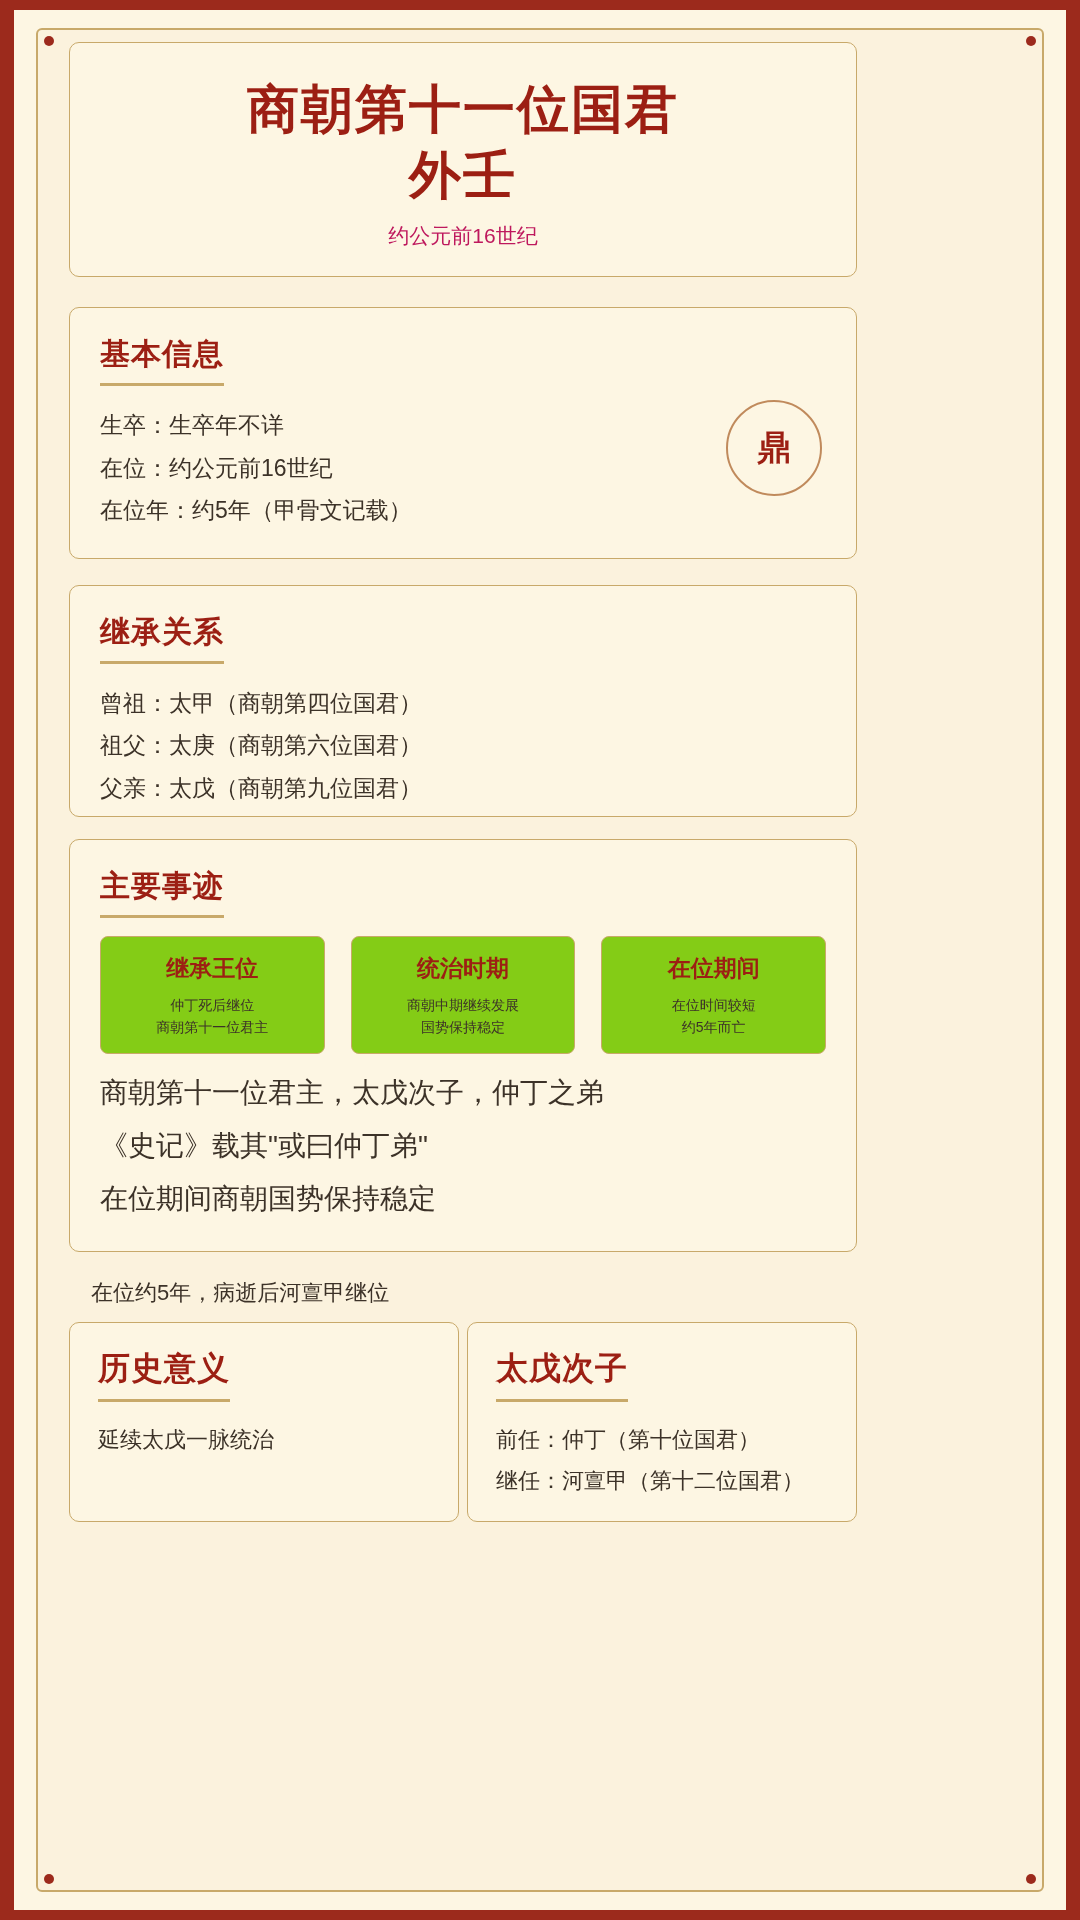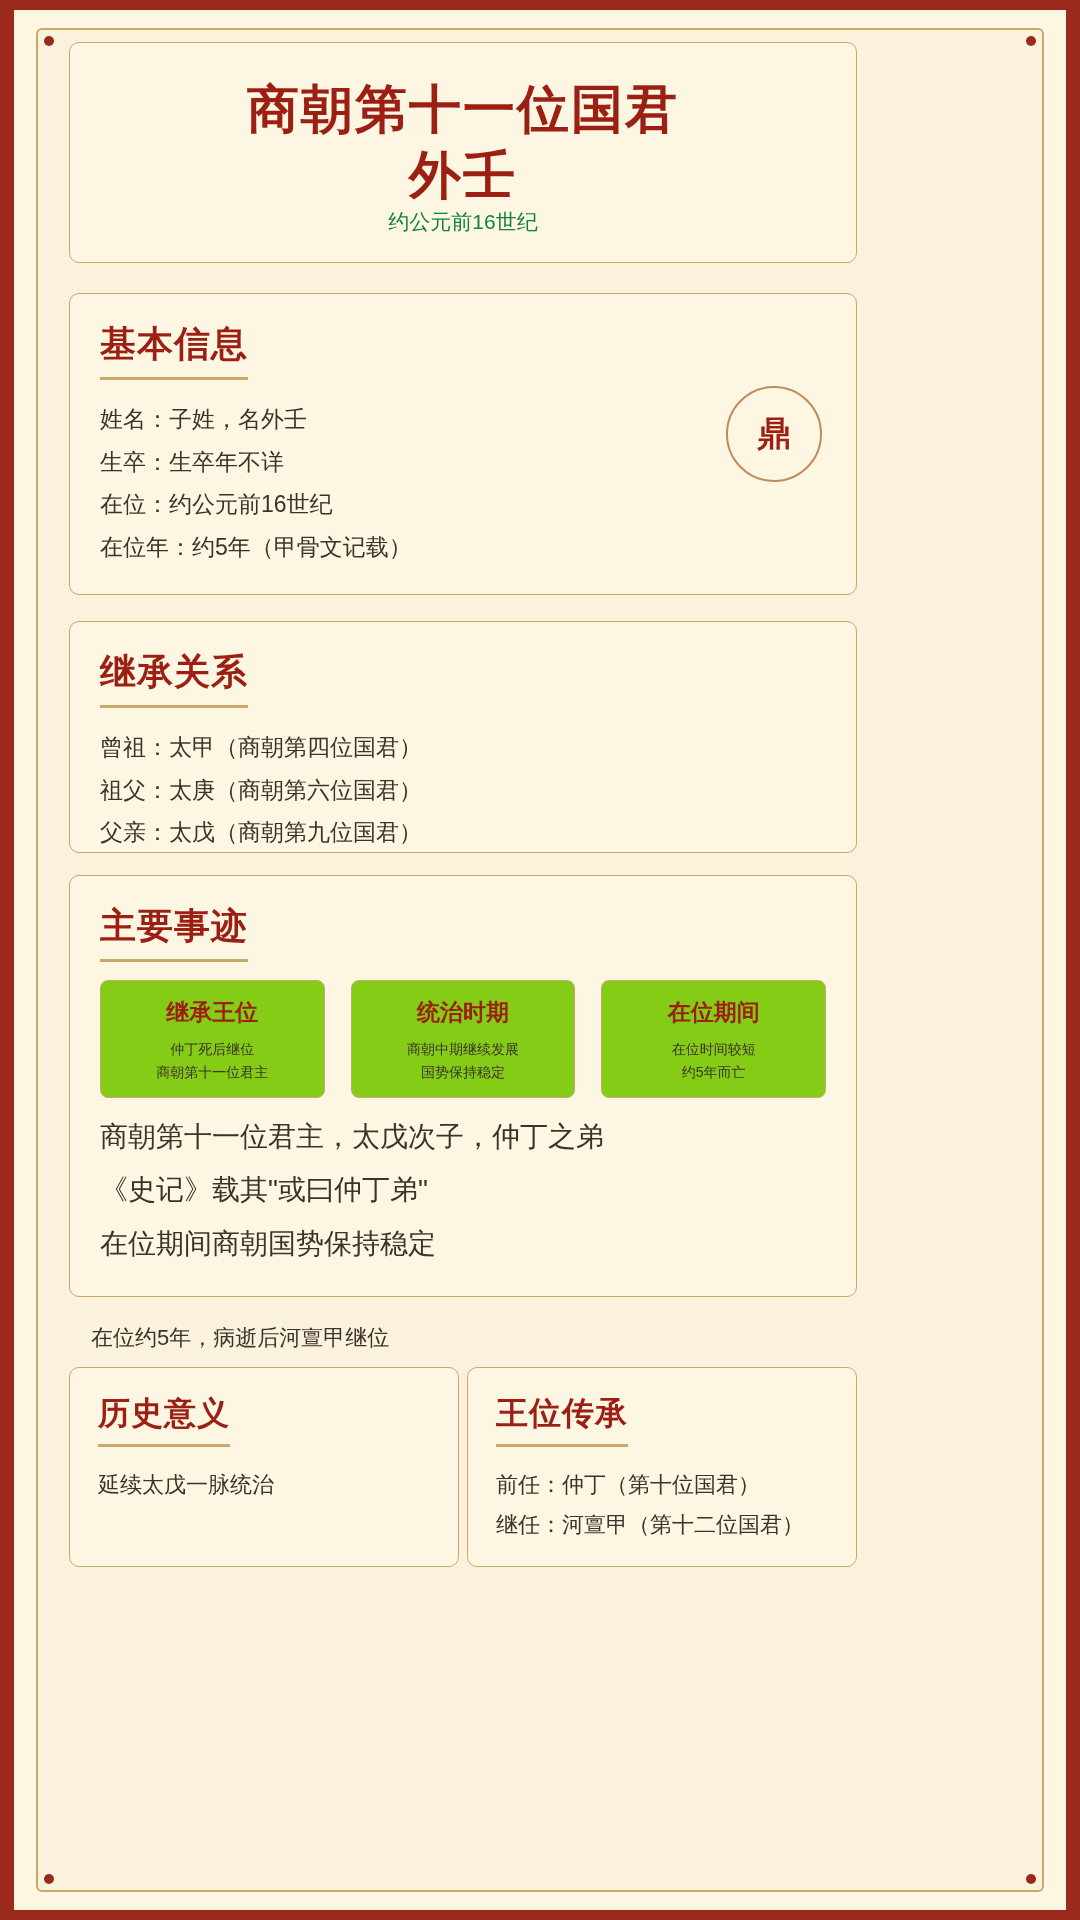--- a/index.html
+++ b/index.html
@@ -75,28 +75,29 @@
     margin-bottom: 30px;
   }
   .title-main {
     font-size: 52px;
     line-height: 1.26;
     font-weight: bold;
     color: #9c1f13;
     letter-spacing: 2px;
   }
   .title-sub {
+    margin-top: 14px;
     font-size: 21px;
-    color: #15803d;
+    color: #be185d;
     font-family: "Liberation Sans", sans-serif;
   }
 
   
   .sec-title {
-    font-size: 36px;
+    font-size: 30px;
     font-weight: bold;
     color: #9c1f13;
     letter-spacing: 1px;
     display: inline-block;
     padding-bottom: 8px;
     border-bottom: 3px solid #c8a96a;
     margin-bottom: 18px;
   }
 
   .line {
@@ -198,21 +199,20 @@
 
     <div class="card title-card">
       <div class="title-main">商朝第十一位国君</div>
       <div class="title-main">外壬</div>
       <div class="title-sub">约公元前16世纪</div>
     </div>
 
     <div class="card">
       <div class="sec-title">基本信息</div>
       <div class="seal">鼎</div>
-      <div class="line">姓名：子姓，名外壬</div>
       <div class="line">生卒：生卒年不详</div>
       <div class="line">在位：约公元前16世纪</div>
       <div class="line">在位年：约5年（甲骨文记载）</div>
     </div>
 
     <div class="card card-succession">
       <div class="sec-title">继承关系</div>
       <div class="line">曾祖：太甲（商朝第四位国君）</div>
       <div class="line">祖父：太庚（商朝第六位国君）</div>
       <div class="line">父亲：太戊（商朝第九位国君）</div>
@@ -246,20 +246,20 @@
     </div>
 
     <div class="loose-line">在位约5年，病逝后河亶甲继位</div>
 
     <div class="bottom-row">
       <div class="card">
         <div class="sec-title">历史意义</div>
         <div class="line">延续太戊一脉统治</div>
       </div>
       <div class="card">
-        <div class="sec-title">王位传承</div>
+        <div class="sec-title">太戊次子</div>
         <div class="line">前任：仲丁（第十位国君）</div>
         <div class="line">继任：河亶甲（第十二位国君）</div>
       </div>
     </div>
 
   </div>
 </div>
 
 </body></html>

